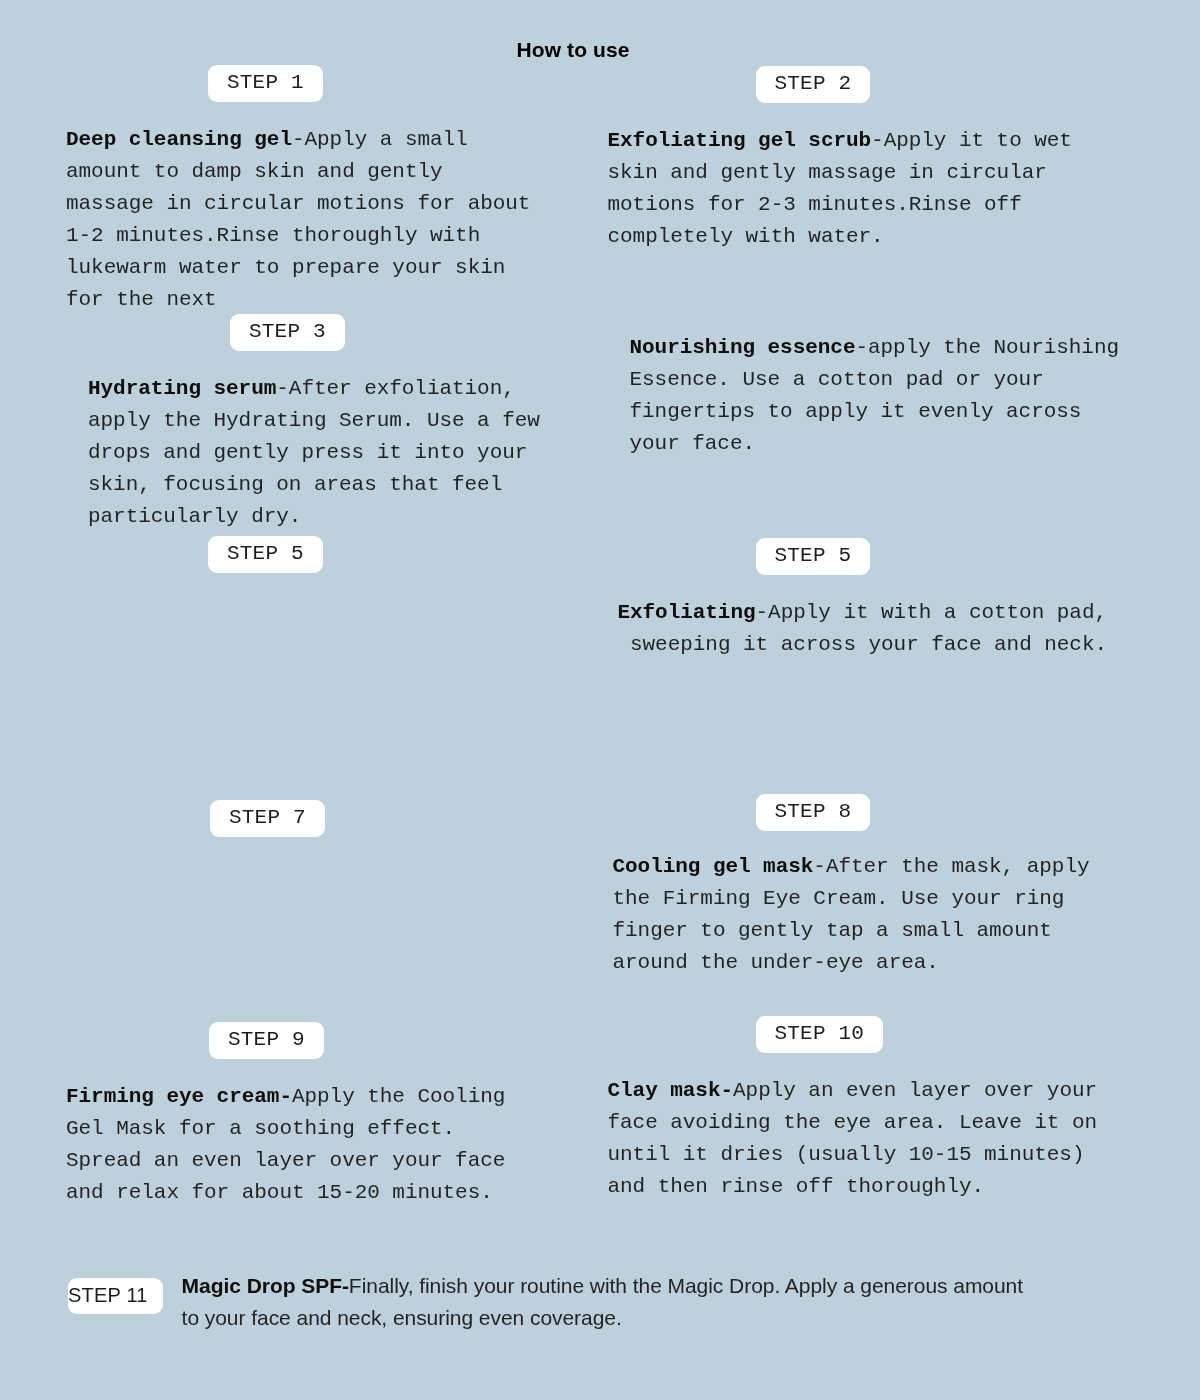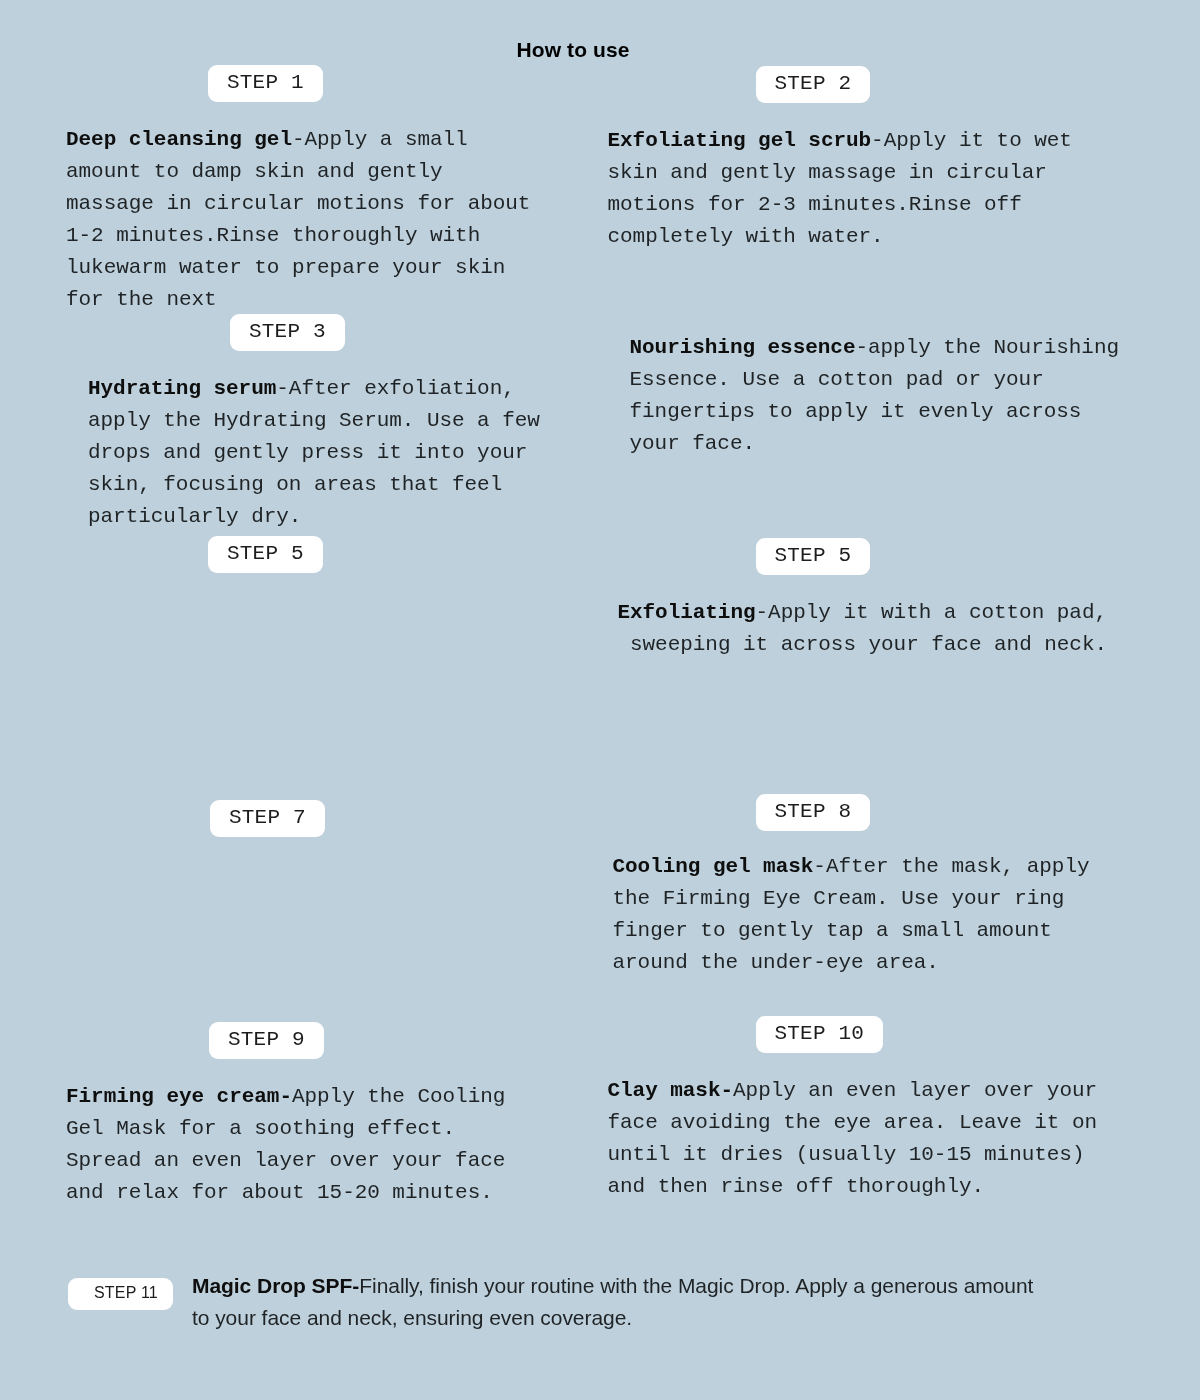--- a/index.html
+++ b/index.html
@@ -109,22 +109,22 @@
     left: 0;
     width: 1200px;
     display: flex;
     align-items: flex-start;
   }
   .final-row .badge-wrap {
     padding-left: 68px;
     padding-top: 12px;
   }
   .final-row .step-badge {
-    font-size: 16px;
-    padding: 7px 15px 9px 26px;
+    font-size: 20px;
+    padding: 7px 15px 9px 0;
   }
   .final-row .step-body {
     padding-left: 19px;
     padding-top: 4px;
     width: 860px;
   }
 </style>
 </head>
 <body>
 

